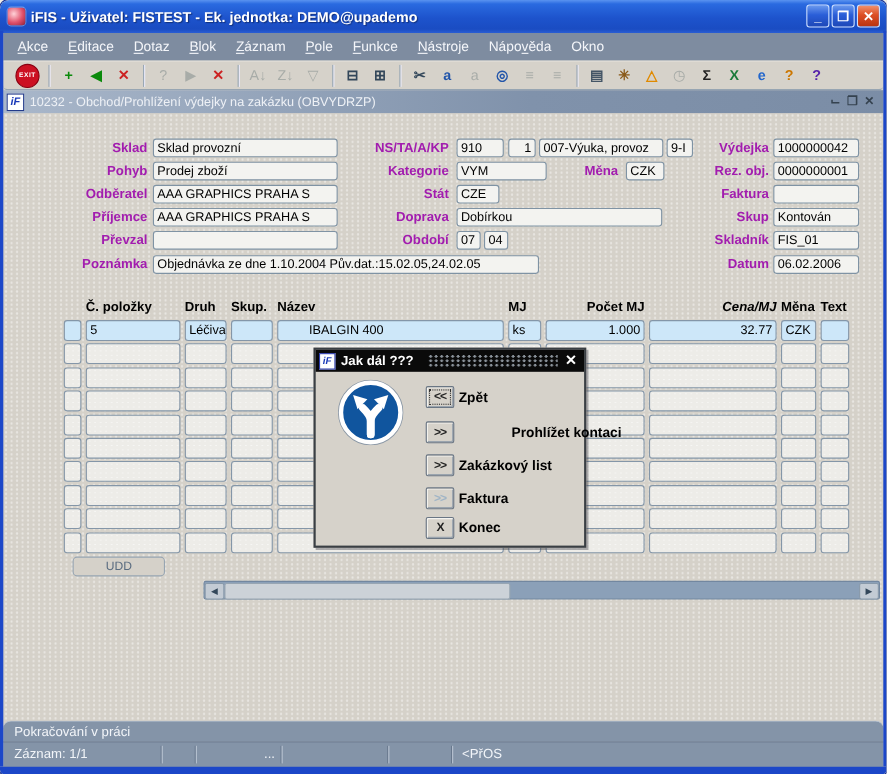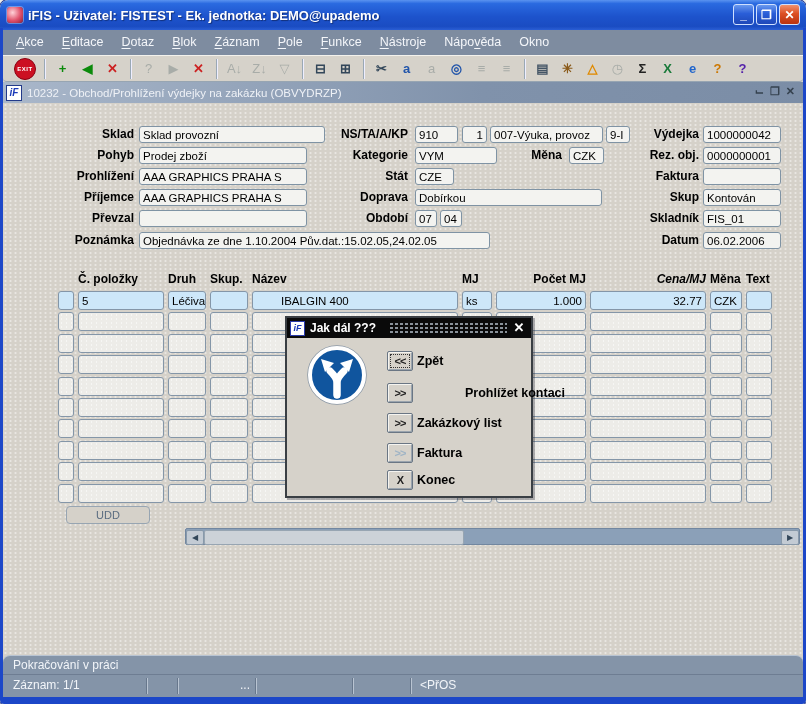--- a/index.html
+++ b/index.html
@@ -30,21 +30,21 @@
   .mdi-icon{width:14px;height:14px;background:#fff;border:1px solid #223a8a;margin:0 5px 0 3px;color:#1a3ab8;font-size:10px;font-weight:bold;font-style:italic;display:flex;align-items:center;justify-content:center;}
   .mdi-ctrls{position:absolute;right:8px;top:3px;display:flex;gap:6px;color:#35424f;font-size:11px;font-weight:bold;}
   .content{left:3px;top:103px;width:800px;height:552px;background:#d5d1c9;background-image:radial-gradient(rgba(255,255,255,.45) 1px,transparent 1.3px);background-size:5px 4px;}
 
   
   .navpanel{left:6px;top:106px;width:52px;height:541px;border:1px solid #9aa6b2;border-radius:4px;background:#d5d1c9;box-sizing:border-box;}
   .nav-radio{position:absolute;left:5px;top:6px;width:10px;height:10px;border-radius:50%;border:1px solid #5a6a7a;background:radial-gradient(circle at 35% 35%,#fff,#9aa8b5);}
   .nav-label{position:absolute;left:20px;top:4px;font-size:11.5px;color:#222;}
 
   
-  .lbl{font-weight:bold;font-size:12px;color:#000000;text-align:right;height:17px;line-height:17px;white-space:nowrap;}
+  .lbl{font-weight:bold;font-size:12px;color:#a21caf;text-align:right;height:17px;line-height:17px;white-space:nowrap;}
   .f{background:#f3f3f0;border:1px solid #7f93a4;border-radius:3px;height:17px;box-sizing:border-box;font-size:11.5px;color:#000;padding:0 3px;display:flex;align-items:center;white-space:nowrap;overflow:hidden;}
   .f.num{justify-content:flex-end;}
 
   
   .thead{left:58px;top:272px;display:flex;gap:4px;}
   .th{font-weight:bold;font-size:12px;color:#000;white-space:nowrap;overflow:visible;}
   .tbody{left:58px;top:291px;}
   .trow{display:flex;gap:4px;height:19px;margin-bottom:2.4px;}
   .tcell{border:1px solid #8496a8;border-radius:3px;background:#edece8;background-image:radial-gradient(rgba(255,255,255,.5) .8px,transparent 1px);background-size:5px 4px;height:19px;box-sizing:border-box;font-size:11.5px;padding:0 3px;display:flex;align-items:center;white-space:nowrap;overflow:hidden;}
   .tcell.num{justify-content:flex-end;}
@@ -152,24 +152,24 @@
       <span>⌙</span>
       <span>❐</span>
       <span>✕</span>
     </span>
   </div>
 
   <div class="abs content"></div>
 
 
   <div class="abs lbl" style="left:34px;top:126px;width:100px">Sklad</div>
-  <div class="abs f" style="left:139px;top:126px;width:186px">Sklad provozní</div>
+  <div class="abs f" style="left:139px;top:126px;width:168px">Sklad provozní</div>
   <div class="abs lbl" style="left:34px;top:147px;width:100px">Pohyb</div>
   <div class="abs f" style="left:139px;top:147px;width:168px">Prodej zboží</div>
-  <div class="abs lbl" style="left:34px;top:168px;width:100px">Prohlížení</div>
+  <div class="abs lbl" style="left:34px;top:168px;width:100px">Odběratel</div>
   <div class="abs f" style="left:139px;top:168px;width:168px">AAA GRAPHICS PRAHA S</div>
   <div class="abs lbl" style="left:34px;top:189px;width:100px">Příjemce</div>
   <div class="abs f" style="left:139px;top:189px;width:168px">AAA GRAPHICS PRAHA S</div>
   <div class="abs lbl" style="left:34px;top:210px;width:100px">Převzal</div>
   <div class="abs f" style="left:139px;top:210px;width:168px"></div>
   <div class="abs lbl" style="left:34px;top:232px;width:100px">Poznámka</div>
   <div class="abs f" style="left:139px;top:232px;width:351px">Objednávka ze dne 1.10.2004 Pův.dat.:15.02.05,24.02.05</div>
 
   <div class="abs lbl" style="left:308px;top:126px;width:100px">NS/TA/A/KP</div>
   <div class="abs f" style="left:415px;top:126px;width:43px">910</div>

